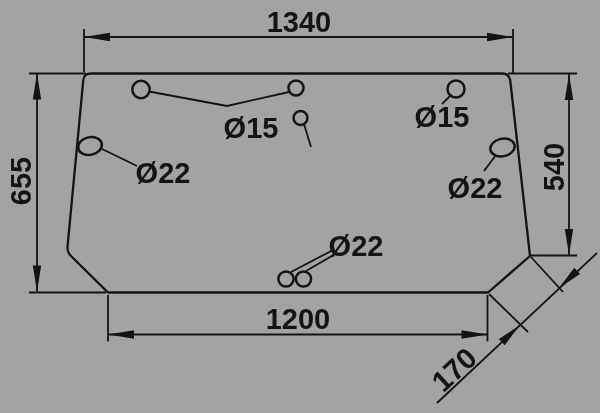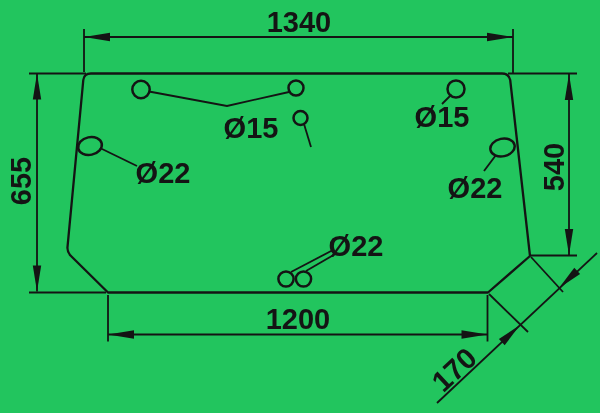--- a/index.html
+++ b/index.html
@@ -4,21 +4,21 @@
 <style>
   html, body {
     margin: 0;
     padding: 0;
     background: #ffffff;
   }
   .stage {
     position: relative;
     width: 600px;
     height: 413px;
-    background: #22c55e;
+    background: #a3a3a3;
     overflow: hidden;
   }
   svg text {
     font-family: "Liberation Sans", "DejaVu Sans", sans-serif;
     font-weight: bold;
     font-size: 29px;
     fill: #141414;
   }
   .outline {
     fill: none;

